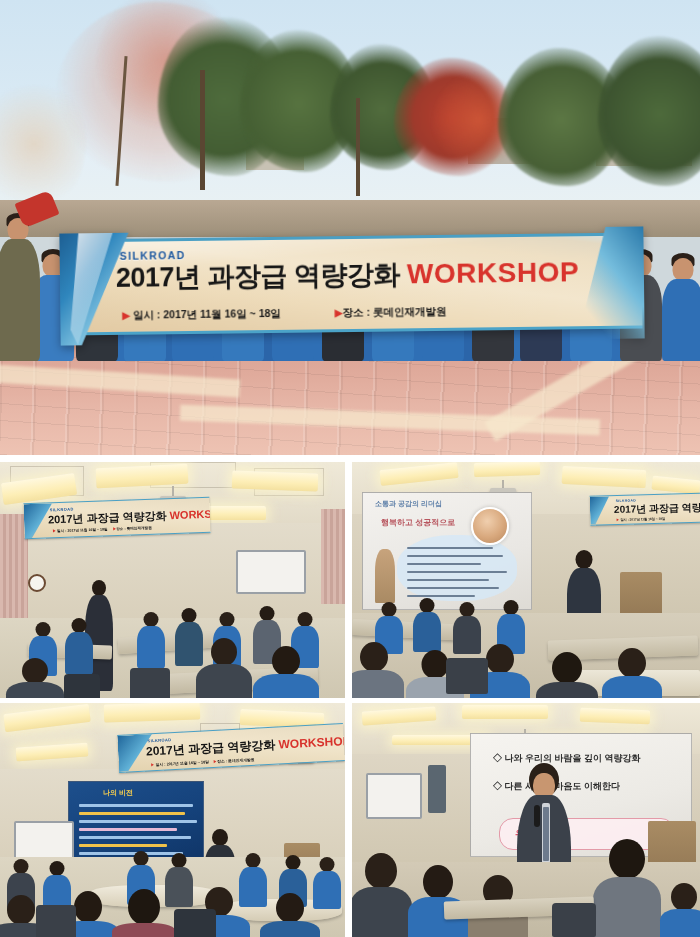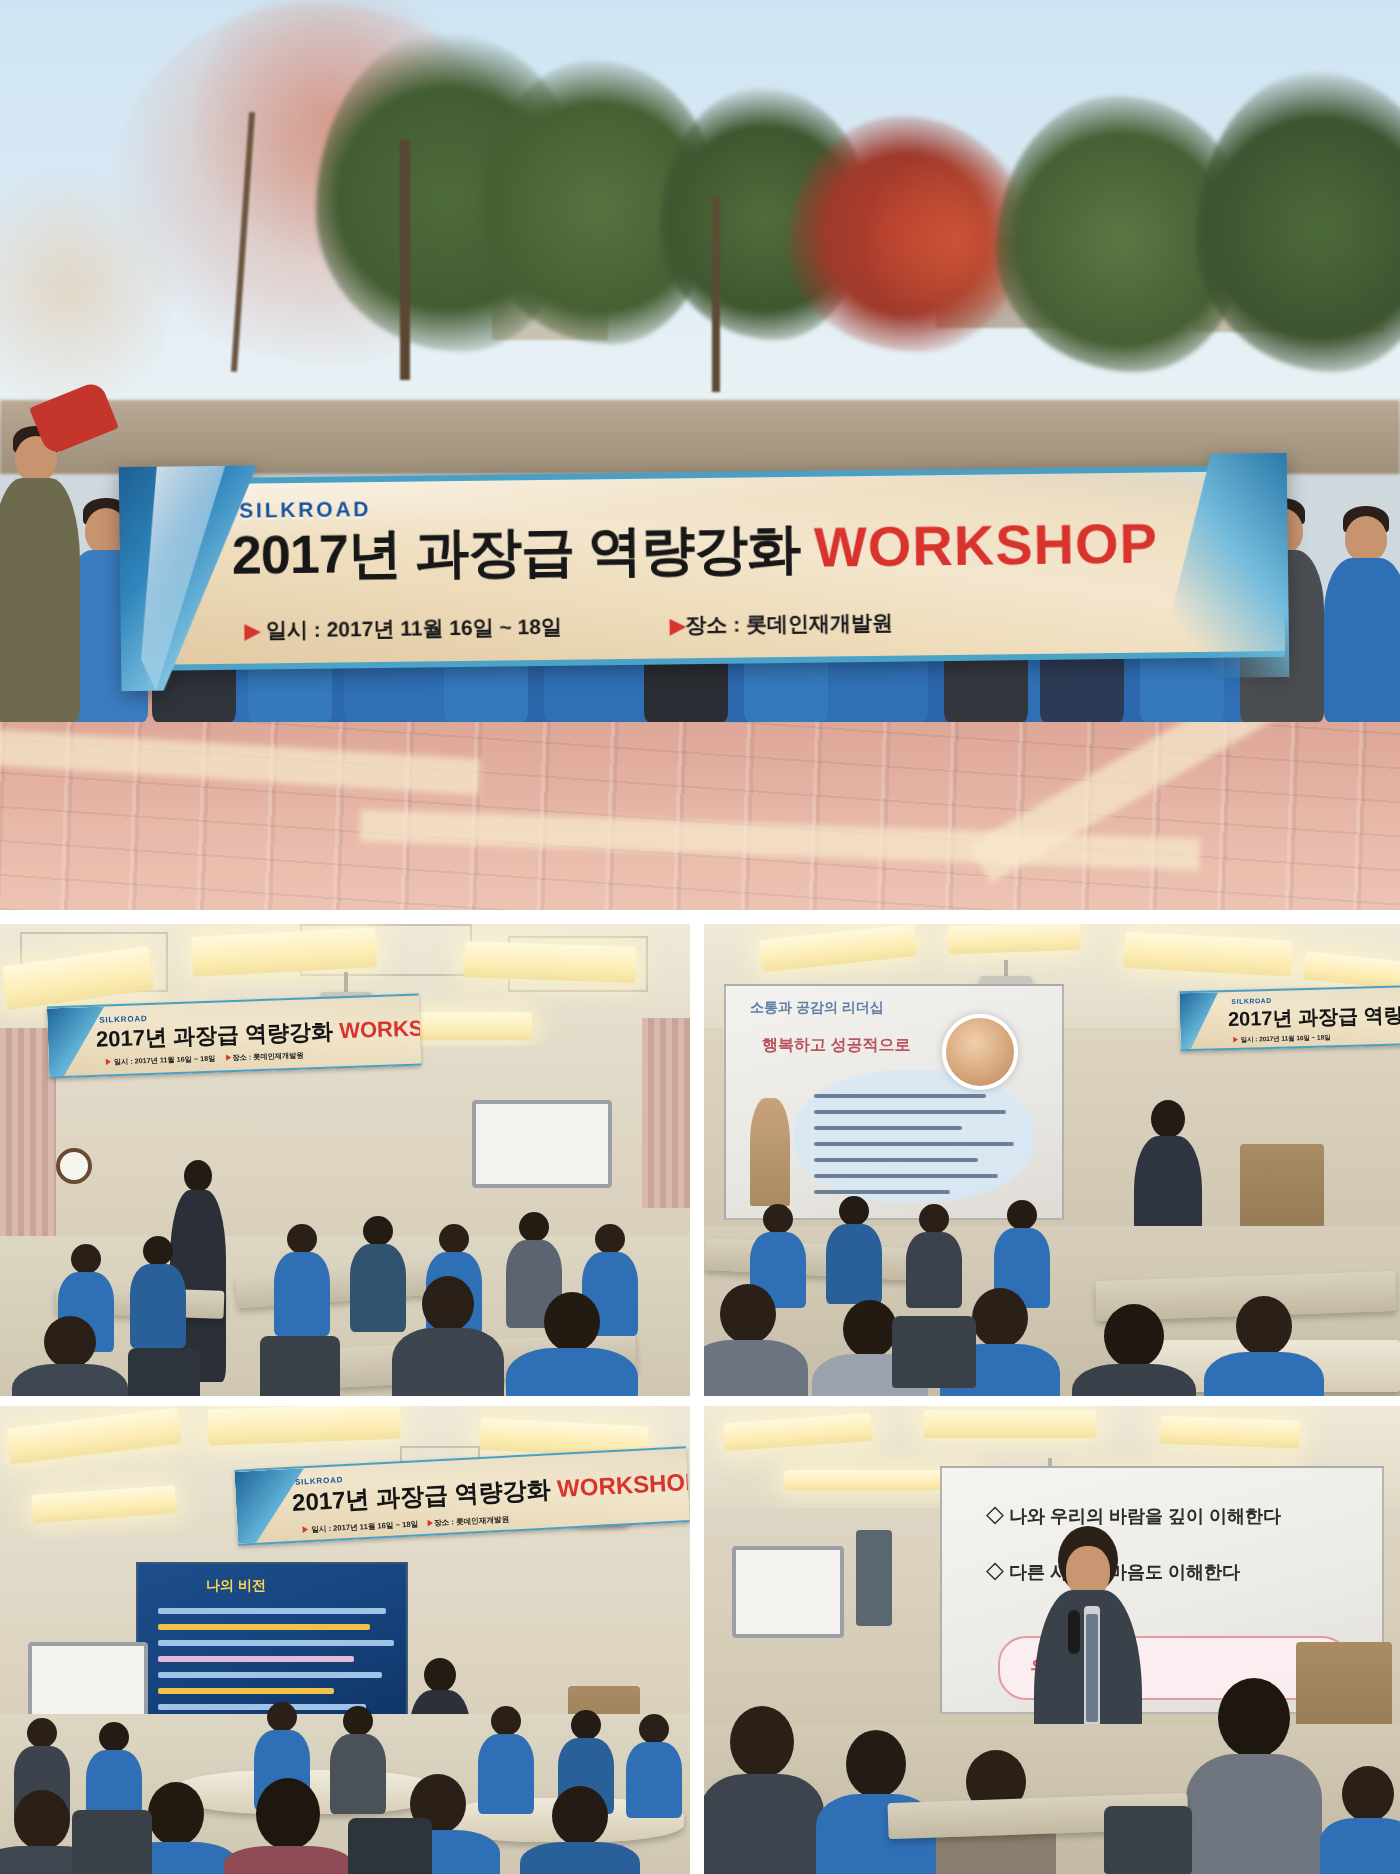--- a/index.html
+++ b/index.html
@@ -747,21 +747,21 @@
     <div class="projector" style="left:160px;top:34px;width:28px;height:12px;"></div>
 
     <div class="wall" style="top:22%;height:48%;background:linear-gradient(180deg,#ded6c4 0%,#d0c7b1 100%);"></div>
 
     <div class="whiteboard" style="left:14px;top:70px;width:56px;height:46px;"></div>
     <div style="position:absolute;left:76px;top:62px;width:18px;height:48px;background:#5a6670;border-radius:2px;"></div>
 
     <div class="screen screen-white" style="left:118px;top:30px;width:222px;height:124px;background:linear-gradient(165deg,#f6f4f0 0%,#eceae5 60%,#e0ddd7 100%);">
       <div class="slide-text" style="left:22px;top:18px;font-size:9px;color:#2c2c2c;">
         <span>◇</span>
-        <span>나와 우리의 바람을 깊이 이해한다</span>
+        <span>나와 우리의 바람을 깊이 역량강화</span>
       </div>
       <div class="slide-text" style="left:22px;top:46px;font-size:9px;color:#2c2c2c;">
         <span>◇</span>
         <span>다른 사람의 마음도 이해한다</span>
       </div>
       <div class="redbox" style="left:28px;top:84px;width:176px;height:32px;"></div>
       <div class="slide-text" style="left:44px;top:93px;font-size:10px;color:#e0566e;">우리가 먼저</div>
     </div>
 
     <div class="attendee" style="left:168px;top:60px;width:48px;height:170px;">

